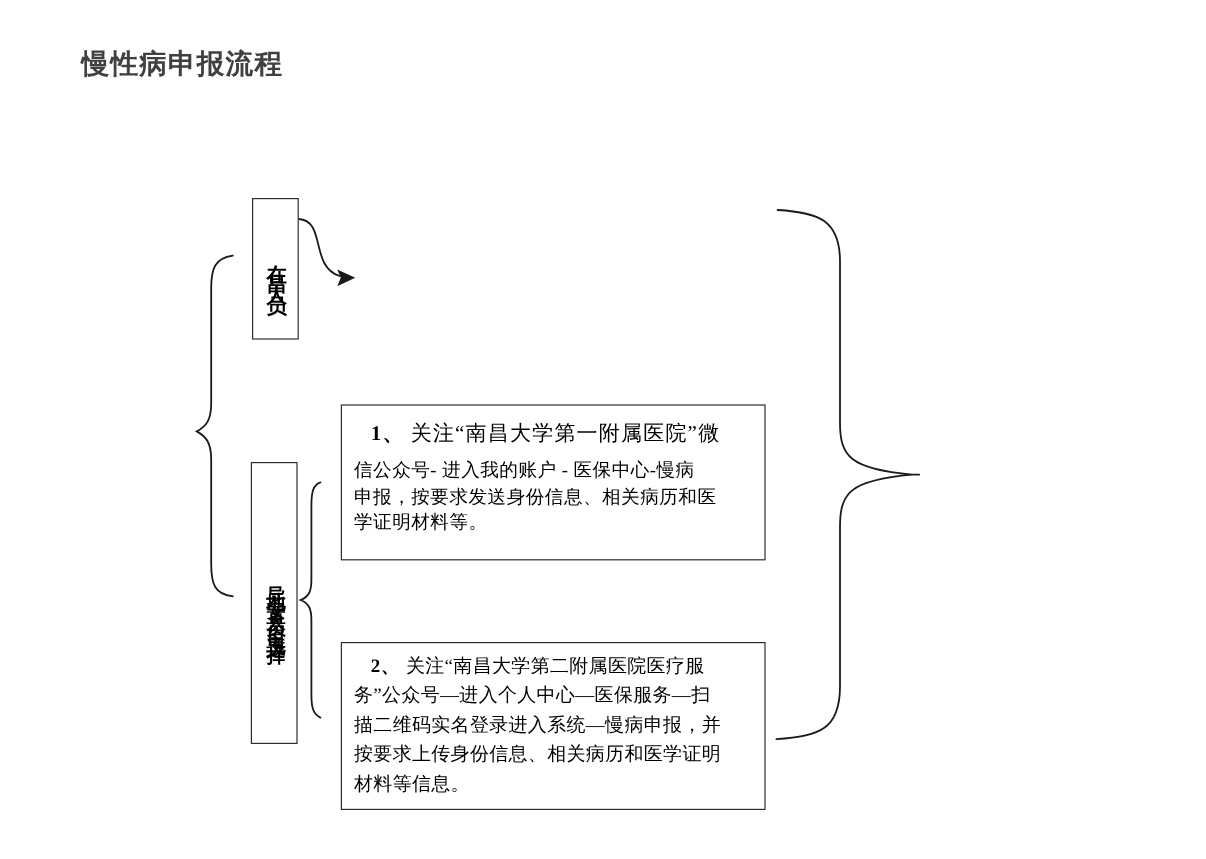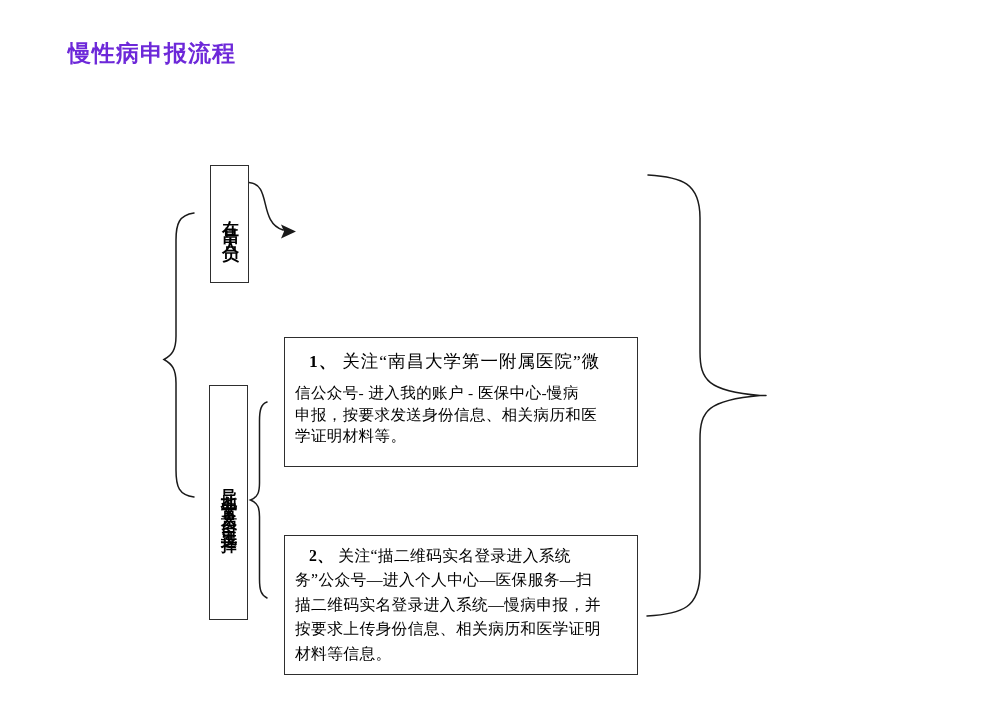--- a/index.html
+++ b/index.html
@@ -7,21 +7,21 @@
     position:relative;
     width:1005px;height:716px;
     background:#ffffff;
     font-family:"Liberation Serif","DejaVu Serif",serif;
     color:#000;
     overflow:hidden;
   }
   .title{
     position:absolute;left:68px;top:38px;margin:0;
     font-size:23px;font-weight:700;letter-spacing:1px;
-    color:#6d28d9;
+    color:#404040;
   }
   .connectors{position:absolute;left:0;top:0;pointer-events:none;}
   .box{
     position:absolute;box-sizing:border-box;
     border:1.6px solid #2e2e2e;background:#ffffff;
   }
   .pre{white-space:pre-line;}
   
   .left-box{
     left:62px;top:208px;width:101px;height:295px;
@@ -93,21 +93,21 @@
     <div class="opt-first1">
       <b class="num">1、</b><span class="after-num">关注“南昌大学第一附属医院”微</span>
     </div>
     <div class="opt-rest1 pre">信公众号- 进入我的账户 - 医保中心-慢病
 申报，按要求发送身份信息、相关病历和医
 学证明材料等。</div>
   </div>
 
   <div class="box option-box option2-box">
     <div>
-      <b class="num">2、</b><span class="after-num">关注“描二维码实名登录进入系统</span>
+      <b class="num">2、</b><span class="after-num">关注“南昌大学第二附属医院医疗服</span>
     </div>
     <div class="pre">务”公众号—进入个人中心—医保服务—扫
 描二维码实名登录进入系统—慢病申报，并
 按要求上传身份信息、相关病历和医学证明
 材料等信息。</div>
   </div>
 
 
 </div>
 

